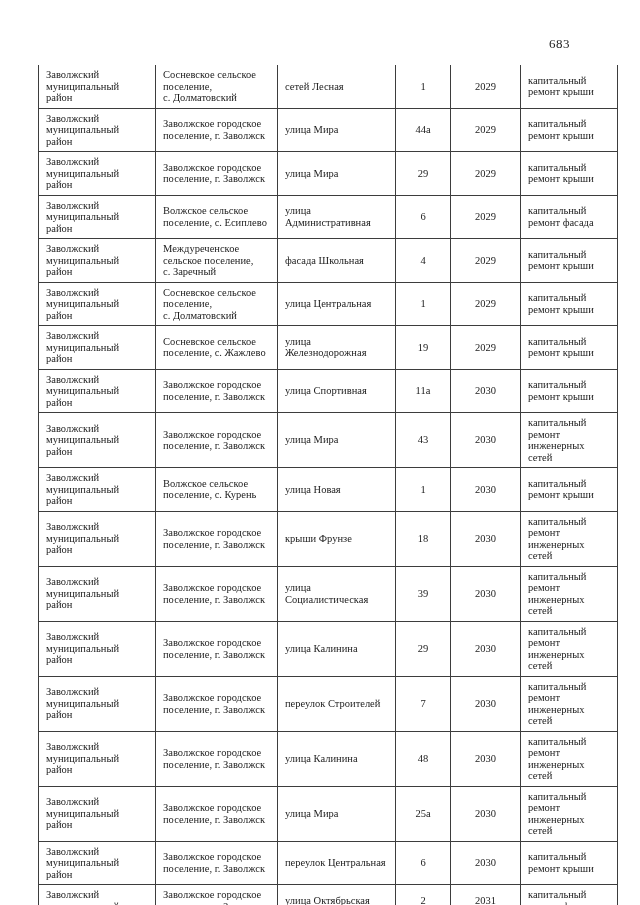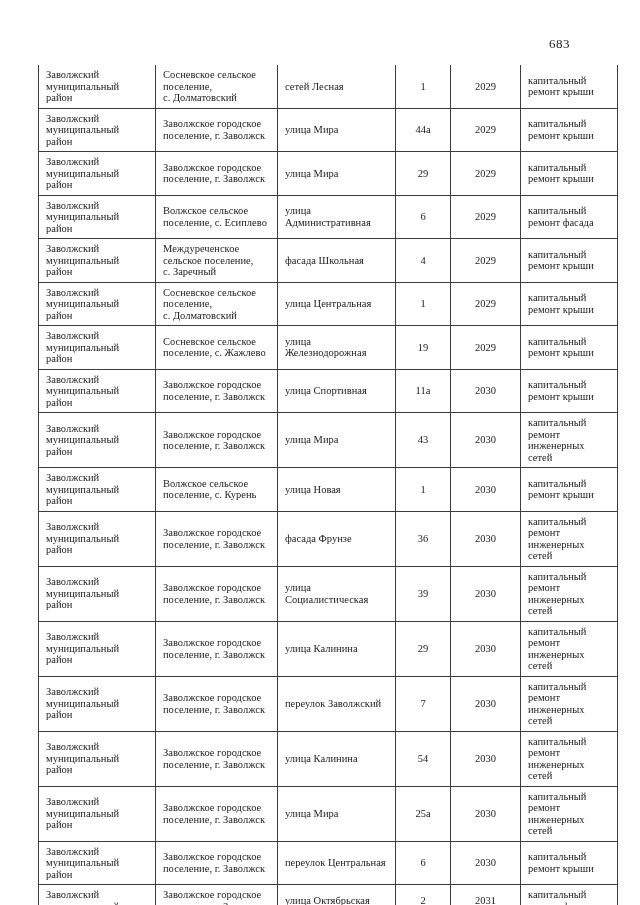--- a/index.html
+++ b/index.html
@@ -205,22 +205,22 @@
     <td>капитальный
 ремонт крыши</td>
   </tr>
 
   <tr>
     <td>Заволжский
 муниципальный
 район</td>
     <td>Заволжское городское
 поселение, г. Заволжск</td>
-    <td>фасада Фрунзе</td>
-    <td>36</td>
+    <td>крыши Фрунзе</td>
+    <td>18</td>
     <td>2030</td>
     <td>капитальный
 ремонт
 инженерных
 сетей</td>
   </tr>
 
   <tr>
     <td>Заволжский
 муниципальный
@@ -251,37 +251,37 @@
 инженерных
 сетей</td>
   </tr>
 
   <tr>
     <td>Заволжский
 муниципальный
 район</td>
     <td>Заволжское городское
 поселение, г. Заволжск</td>
-    <td>переулок Заволжский</td>
+    <td>переулок Строителей</td>
     <td>7</td>
     <td>2030</td>
     <td>капитальный
 ремонт
 инженерных
 сетей</td>
   </tr>
 
   <tr>
     <td>Заволжский
 муниципальный
 район</td>
     <td>Заволжское городское
 поселение, г. Заволжск</td>
     <td>улица Калинина</td>
-    <td>54</td>
+    <td>48</td>
     <td>2030</td>
     <td>капитальный
 ремонт
 инженерных
 сетей</td>
   </tr>
 
   <tr>
     <td>Заволжский
 муниципальный

